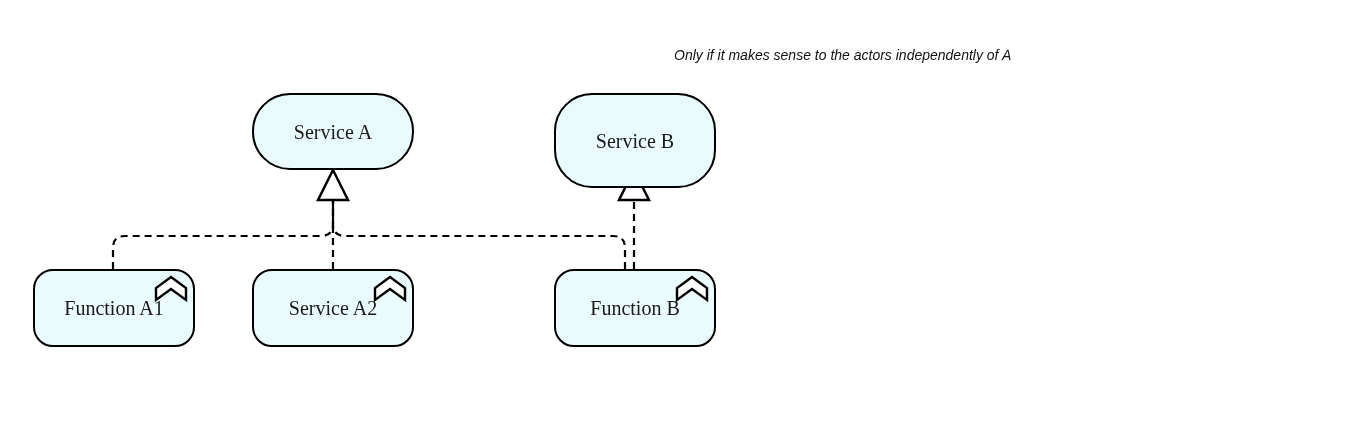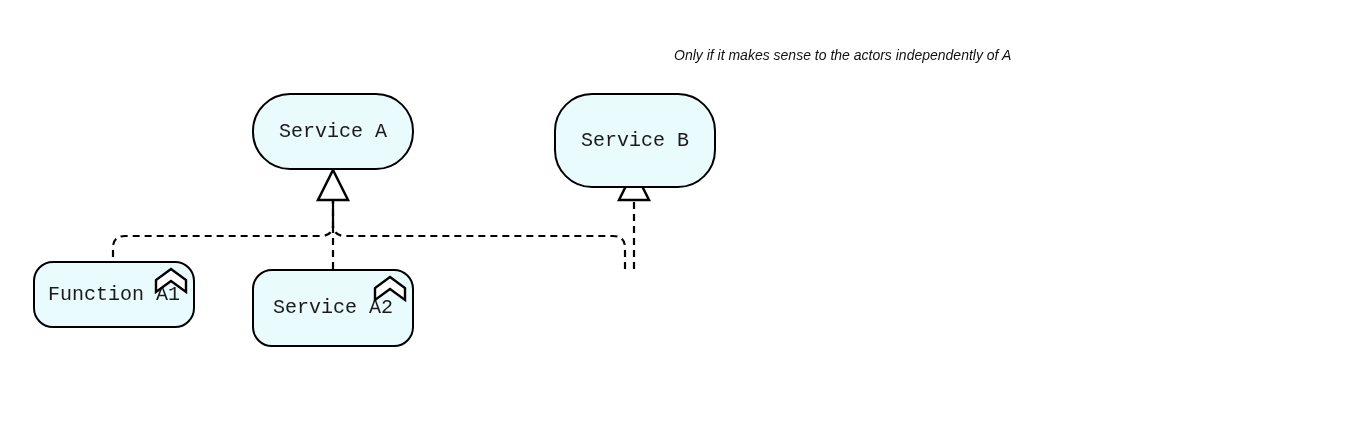--- a/index.html
+++ b/index.html
@@ -32,21 +32,21 @@
   .node-box {
     position: absolute;
     box-sizing: border-box;
     background: #eafbfd;
     border: 2.5px solid #000000;
     display: flex;
     align-items: center;
     justify-content: center;
   }
   .node-label {
-    font-family: Liberation Mono, monospace;
+    font-family: Liberation Serif, serif;
     font-size: 20px;
     color: #1a1a1a;
     line-height: 1;
     white-space: nowrap;
     user-select: none;
   }
   .service-box {
     border-radius: 38px;
   }
   .function-box {
@@ -93,28 +93,34 @@
   <div class="annotation-note" style="left:674px; top:47px;">Only if it makes sense to the actors independently of A</div>
 
   <div class="node-box service-box" style="left:252px; top:93px; width:162px; height:77px;">
     <span class="node-label">Service A</span>
   </div>
 
   <div class="node-box service-box" style="left:554px; top:93px; width:162px; height:95px;">
     <span class="node-label">Service B</span>
   </div>
 
-  <div class="node-box function-box" style="left:33px; top:261px; width:162px; height:67px;">
+  <div class="node-box function-box" style="left:33px; top:269px; width:162px; height:78px;">
     <span class="node-label">Function A1</span>
     <svg class="func-icon" viewBox="0 0 34 34">
       <polygon points="17,3 32,14 32,26 17,15 2,26 2,14" fill="#ffffff" stroke="#000000" stroke-width="2.4" stroke-linejoin="miter"></polygon>
     </svg>
   </div>
 
   <div class="node-box function-box" style="left:252px; top:269px; width:162px; height:78px;">
     <span class="node-label">Service A2</span>
     <svg class="func-icon" viewBox="0 0 34 34">
       <polygon points="17,3 32,14 32,26 17,15 2,26 2,14" fill="#ffffff" stroke="#000000" stroke-width="2.4" stroke-linejoin="miter"></polygon>
     </svg>
   </div>
 
+  <div class="node-box function-box" style="left:554px; top:269px; width:162px; height:78px;">
+    <span class="node-label">Function B</span>
+    <svg class="func-icon" viewBox="0 0 34 34">
+      <polygon points="17,3 32,14 32,26 17,15 2,26 2,14" fill="#ffffff" stroke="#000000" stroke-width="2.4" stroke-linejoin="miter"></polygon>
+    </svg>
+  </div>
 
 </div>
 
 </body></html>

